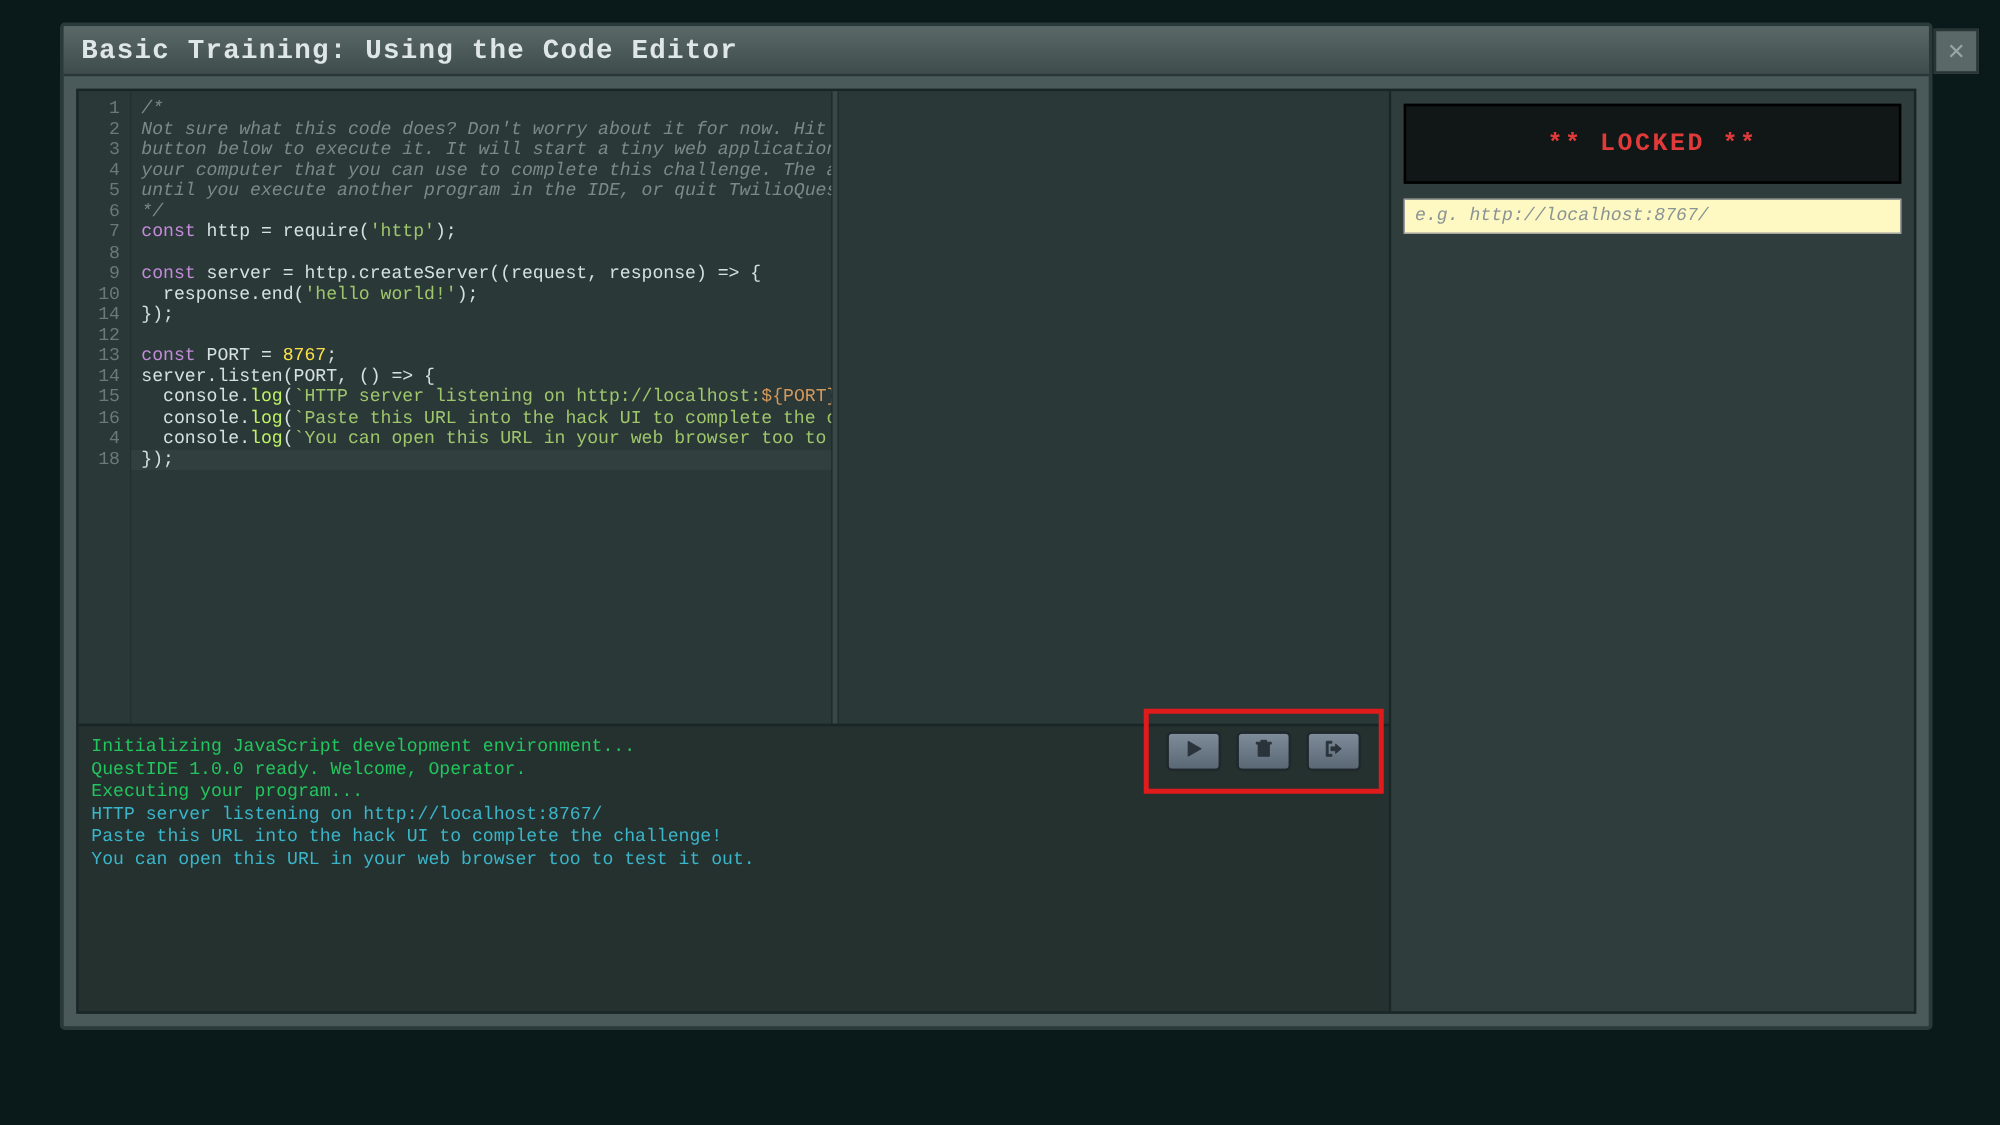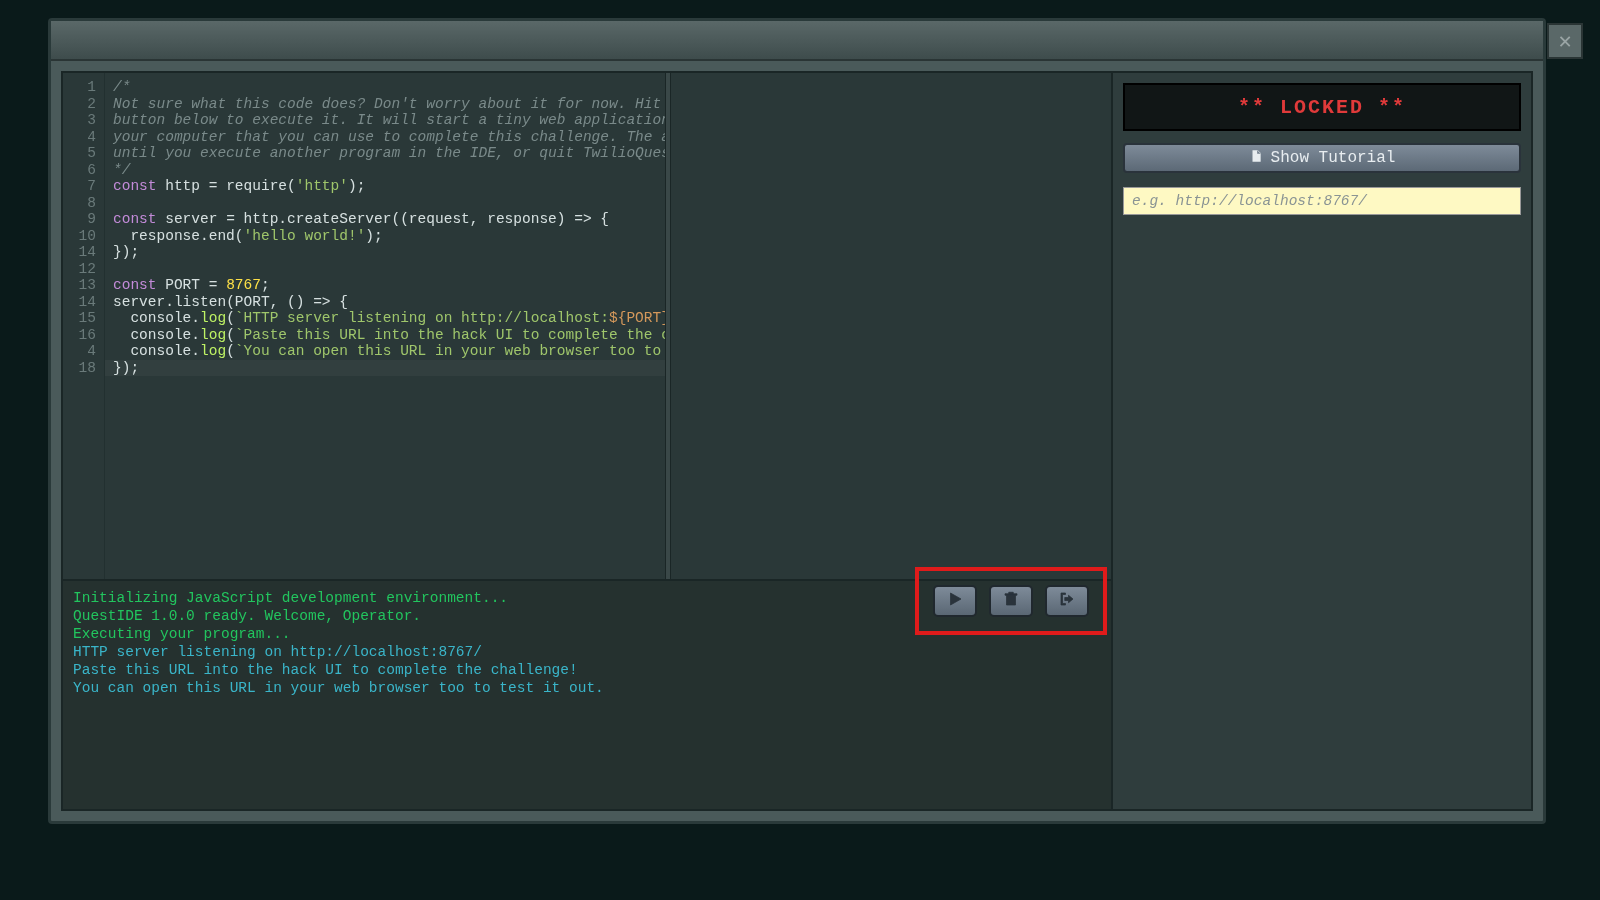--- a/index.html
+++ b/index.html
@@ -163,21 +163,21 @@
   .right-pane {
     flex: 0 0 418px;
     background: #2f3d3d;
     padding: 10px 10px;
     display: flex;
     flex-direction: column;
   }
   .locked-box {
     background: #111616;
     border: 2px solid #000;
-    height: 48px;
+    height: 64px;
     display: flex;
     align-items: center;
     justify-content: center;
     color: #e03a3a;
     font-size: 20px;
     font-weight: bold;
     letter-spacing: 2px;
     margin-bottom: 12px;
   }
   .tut-btn {
@@ -224,20 +224,21 @@
     font-weight: bold;
     letter-spacing: 4px;
     cursor: pointer;
   }
 </style>
 </head>
 <body>
 
 <div class="window">
   <div class="titlebar">
+    <span class="titlebar-title">Basic Training: Using the Code Editor</span>
     <div class="close-btn">
       <span>✕</span>
     </div>
   </div>
 
   <div class="window-body">
     <div class="left-pane">
       <div class="editor-row">
         <div class="editor-wrap">
           <div class="gutter" id="gutter">
@@ -292,24 +293,16 @@
             </span>
           </div>
         </div>
       </div>
     </div>
 
     <div class="right-pane">
       <div class="locked-box">
         <span>**  LOCKED  **</span>
       </div>
-      <button class="tut-btn">
-        <span>
-          <svg width="14" height="14" viewBox="0 0 24 24" fill="#e8edf0">
-              <path d="M6 2h9l5 5v15H6z M14 2v6h6"></path>
-            </svg>
-        </span>
-        <span>Show Tutorial</span>
-      </button>
       <input class="url-input" placeholder="e.g. http://localhost:8767/" style="">
     </div>
   </div>
 </div>
 
 </body></html>

